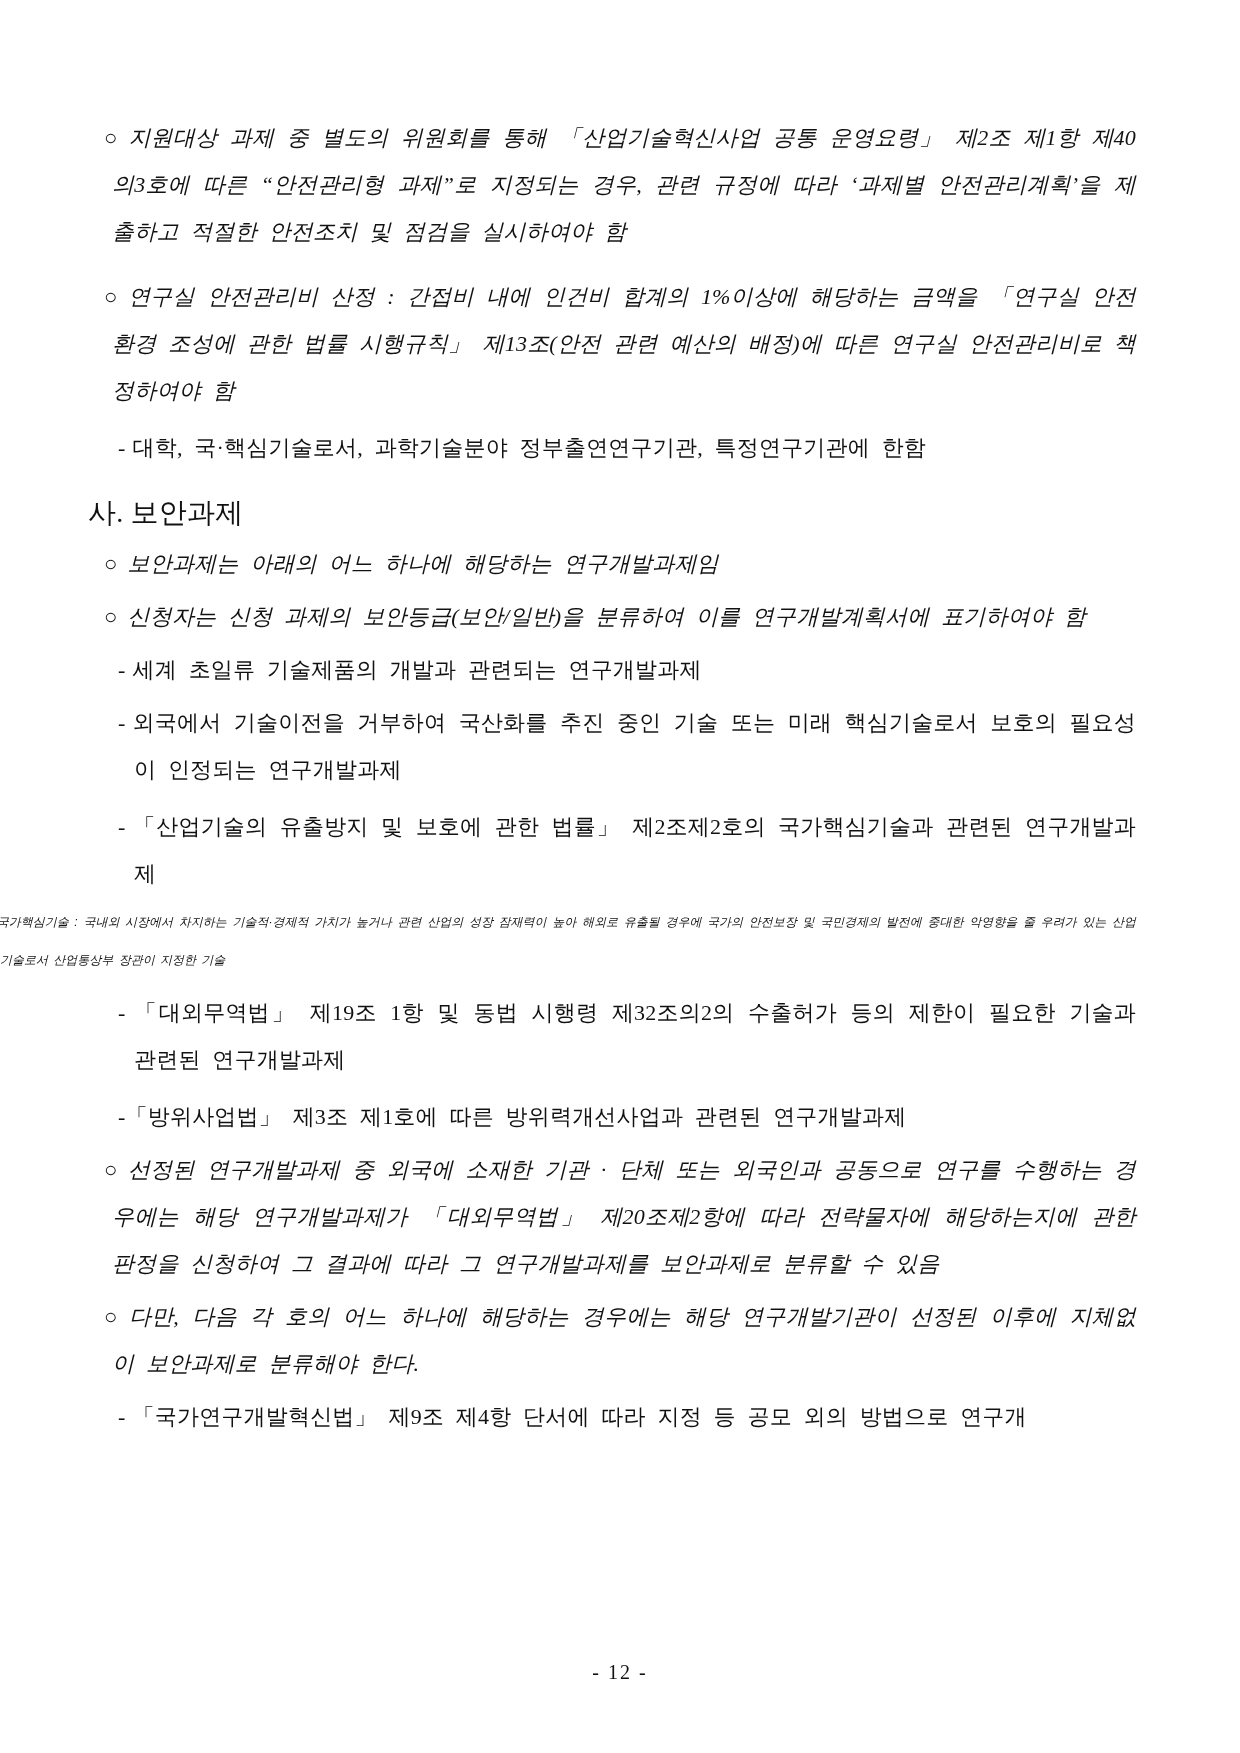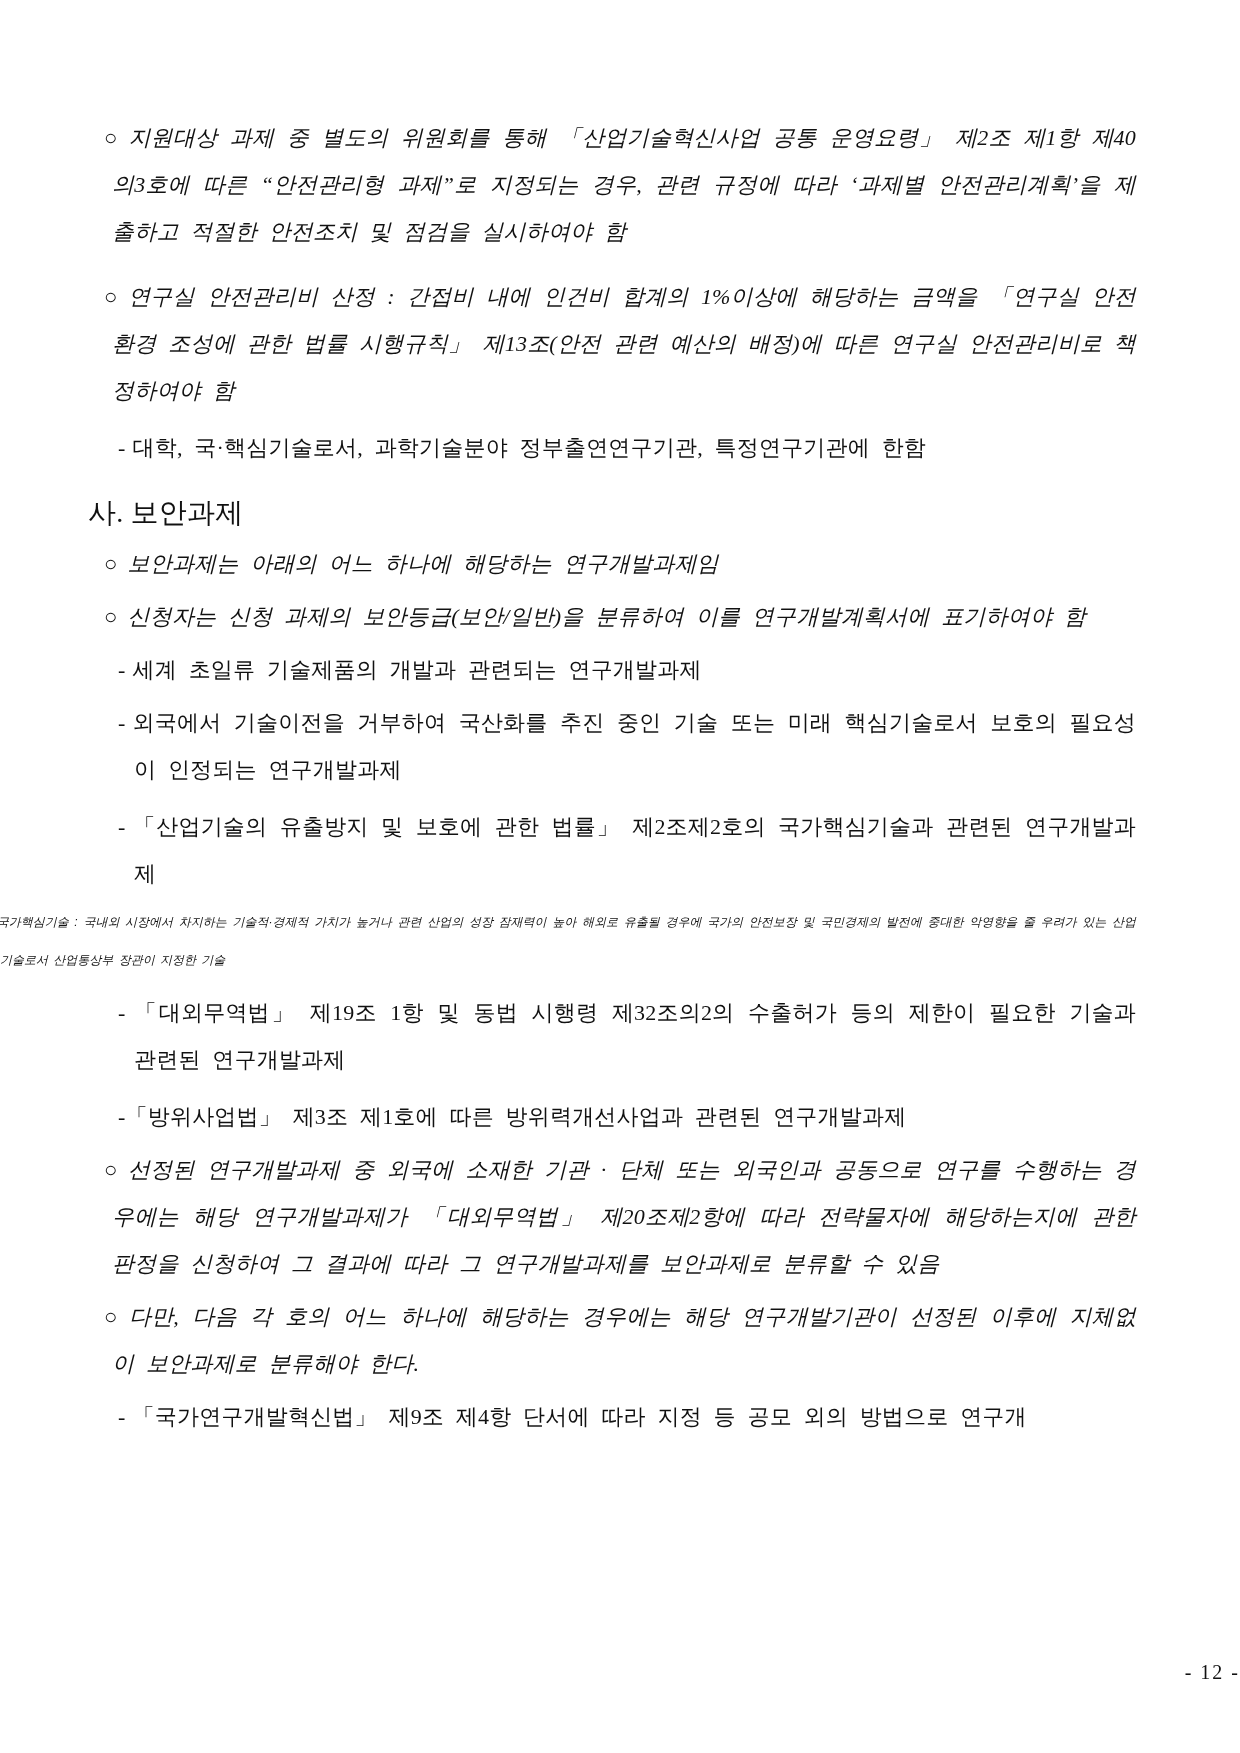--- a/index.html
+++ b/index.html
@@ -67,21 +67,21 @@
     font-weight: normal;
     line-height: 47px;
   }
   .gap-md { margin-bottom: 10px; }
   .gap-lg { margin-bottom: 18px; }
   .footer {
     position: absolute;
     bottom: 68px;
     left: 0;
     width: 100%;
-    text-align: right;
+    text-align: center;
     font-size: 20px;
     line-height: 26px;
     letter-spacing: 2px;
   }
 </style>
 </head>
 <body>
 
 <div class="page">
 

